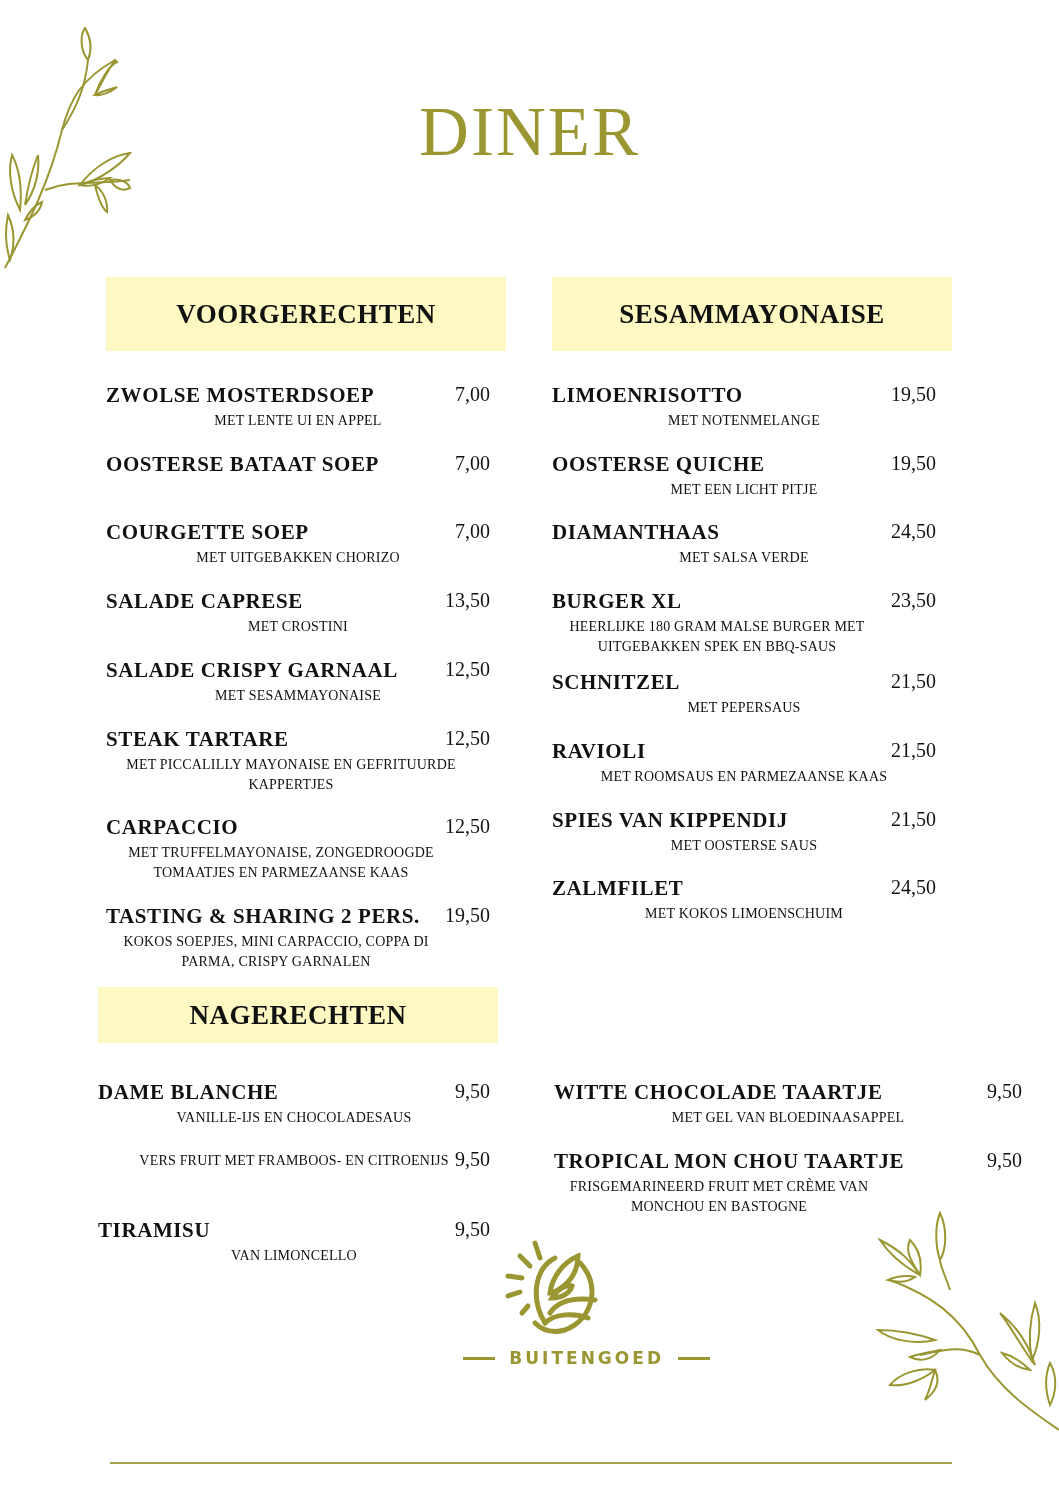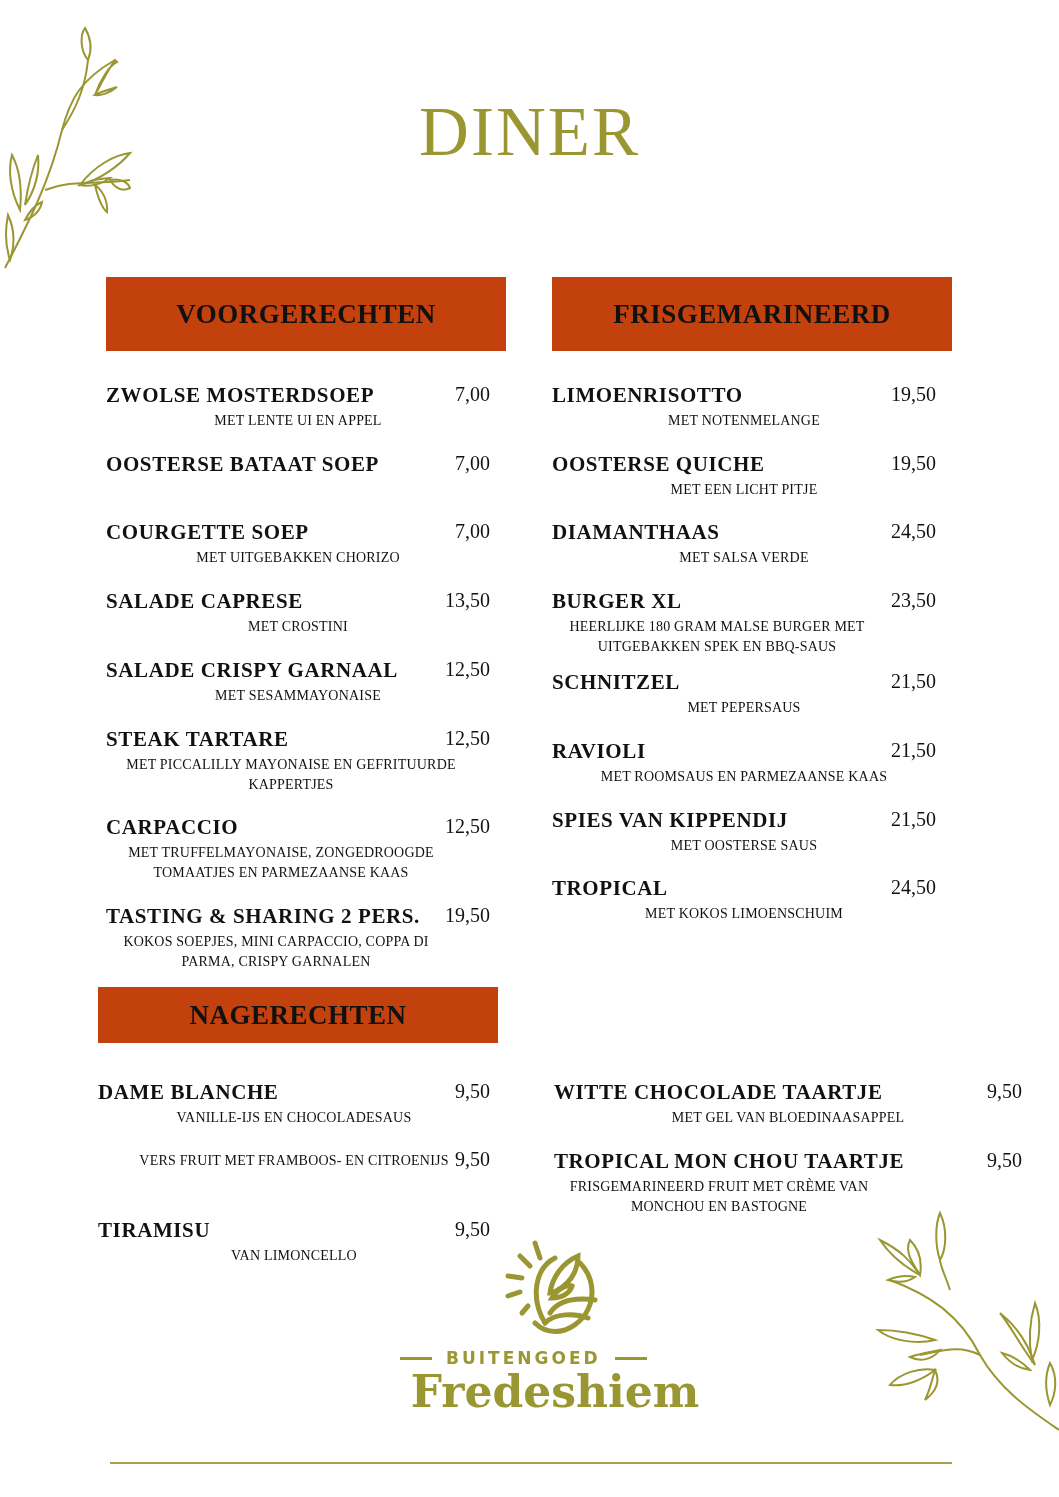--- a/index.html
+++ b/index.html
@@ -1,29 +1,29 @@
 <!DOCTYPE html>
 <html><head>
 <meta charset="utf-8">
 <style>
   html, body { margin: 0; padding: 0; background: #ffffff; }
   body { width: 1059px; height: 1497px; position: relative; overflow: hidden;
          font-family: "Liberation Serif", "DejaVu Serif", serif; color: #111; }
   .title { position: absolute; left: 0; width: 1059px; top: 98px; text-align: center;
            font-size: 69px; color: #9a9632; letter-spacing: 2px; line-height: 1; }
-  .hdr { position: absolute; background: #c2410c; display: flex; align-items: center;
+  .hdr { position: absolute; background: #fef9c3; display: flex; align-items: center;
          justify-content: center; font-weight: bold; font-size: 27px; letter-spacing: 0.5px; }
   .item { position: absolute; }
   .name { font-weight: bold; font-size: 21px; letter-spacing: 0.6px; white-space: nowrap; }
   .price { position: absolute; top: 0; font-size: 20px; text-align: right; }
   .desc { font-size: 14px; line-height: 20px; margin-top: 3px; letter-spacing: 0.2px; text-align: center; }
   .leaf { position: absolute; }
   .logo { position: absolute; left: 400px; top: 1238px; width: 310px; text-align: center; color: #9a9632; }
   .logo-sub { font-family: "DejaVu Sans", sans-serif; font-size: 17px; letter-spacing: 3px; font-weight: bold;
-              display: flex; align-items: center; justify-content: flex-start; gap: 14px; margin-top: 6px; }
+              display: flex; align-items: center; justify-content: flex-end; gap: 14px; margin-top: 6px; }
   .logo-sub .dash { display: inline-block; width: 32px; height: 3px; background: #9a9632; }
   .logo-main { font-family: "DejaVu Serif", serif; font-weight: bold; font-size: 44px; line-height: 1; margin-top: 2px; }
   .rule { position: absolute; left: 110px; top: 1462px; width: 842px; height: 2px; background: #a5a14a; }
 </style>
 </head>
 <body>
 
 <svg class="leaf" style="left:0;top:20px" width="180" height="255" viewBox="0 0 180 255" fill="none" stroke="#9a9632" stroke-width="2">
   <path d="M5 248 C30 200 50 160 62 110 C70 80 80 60 115 40"></path>
   <path d="M62 110 C75 90 85 70 88 40"></path>
@@ -79,21 +79,21 @@
     <div class="price" style="right:0">12,50</div>
     <div class="desc" style="width:350px">MET TRUFFELMAYONAISE, ZONGEDROOGDE TOMAATJES EN PARMEZAANSE KAAS</div>
   </div>
   <div class="item" style="left:106px;top:904px;width:384px;">
     <div class="name">TASTING &amp; SHARING 2 PERS.</div>
     <div class="price" style="right:0">19,50</div>
     <div class="desc" style="width:340px">KOKOS SOEPJES, MINI CARPACCIO, COPPA DI PARMA, CRISPY GARNALEN</div>
   </div>
 </div>
 
-<div class="hdr" style="left:552px;top:277px;width:400px;height:74px;">FRISGEMARINEERD</div>
+<div class="hdr" style="left:552px;top:277px;width:400px;height:74px;">SESAMMAYONAISE</div>
 <div>
   <div class="item" style="left:552px;top:383px;width:384px;">
     <div class="name">LIMOENRISOTTO</div>
     <div class="price" style="right:0">19,50</div>
     <div class="desc">MET NOTENMELANGE</div>
   </div>
   <div class="item" style="left:552px;top:452px;width:384px;">
     <div class="name">OOSTERSE QUICHE</div>
     <div class="price" style="right:0">19,50</div>
     <div class="desc">MET EEN LICHT PITJE</div>
@@ -117,21 +117,21 @@
     <div class="name">RAVIOLI</div>
     <div class="price" style="right:0">21,50</div>
     <div class="desc">MET ROOMSAUS EN PARMEZAANSE KAAS</div>
   </div>
   <div class="item" style="left:552px;top:808px;width:384px;">
     <div class="name">SPIES VAN KIPPENDIJ</div>
     <div class="price" style="right:0">21,50</div>
     <div class="desc">MET OOSTERSE SAUS</div>
   </div>
   <div class="item" style="left:552px;top:876px;width:384px;">
-    <div class="name">TROPICAL</div>
+    <div class="name">ZALMFILET</div>
     <div class="price" style="right:0">24,50</div>
     <div class="desc">MET KOKOS LIMOENSCHUIM</div>
   </div>
 </div>
 
 <div class="hdr" style="left:98px;top:987px;width:400px;height:56px;">NAGERECHTEN</div>
 <div>
   <div class="item" style="left:98px;top:1080px;width:392px;">
     <div class="name">DAME BLANCHE</div>
     <div class="price" style="right:0">9,50</div>
@@ -170,21 +170,20 @@
     <path d="M50 75 C60 60 80 60 95 62"></path>
     <path d="M45 85 C55 75 75 75 88 80"></path>
     <path d="M50 55 C52 40 62 25 78 18 C78 35 68 48 52 55Z"></path>
     <path d="M52 60 C58 50 68 46 72 48 C70 55 62 60 52 60Z"></path>
   </svg>
   <div class="logo-sub">
     <span class="dash"></span>
     <span>BUITENGOED</span>
     <span class="dash"></span>
   </div>
-  <div class="logo-main">Fredeshiem</div>
 </div>
 
 <svg class="leaf" style="left:860px;top:1205px" width="199" height="230" viewBox="0 0 199 230" fill="none" stroke="#9a9632" stroke-width="2">
   <path d="M30 75 C70 90 100 110 120 150 C140 185 170 205 199 225"></path>
   <path d="M120 150 C100 140 85 145 60 150"></path>
   <path d="M90 85 C85 70 80 60 80 55"></path>
   <path d="M80 55 C75 40 75 20 80 8 C88 25 86 45 80 55Z"></path>
   <path d="M60 70 C50 55 40 45 20 35 C30 50 45 62 60 70Z"></path>
   <path d="M55 72 C45 70 35 72 28 75 C38 78 48 77 55 72Z"></path>
   <path d="M60 70 C50 55 45 45 50 35 C60 45 62 58 60 70Z"></path>

